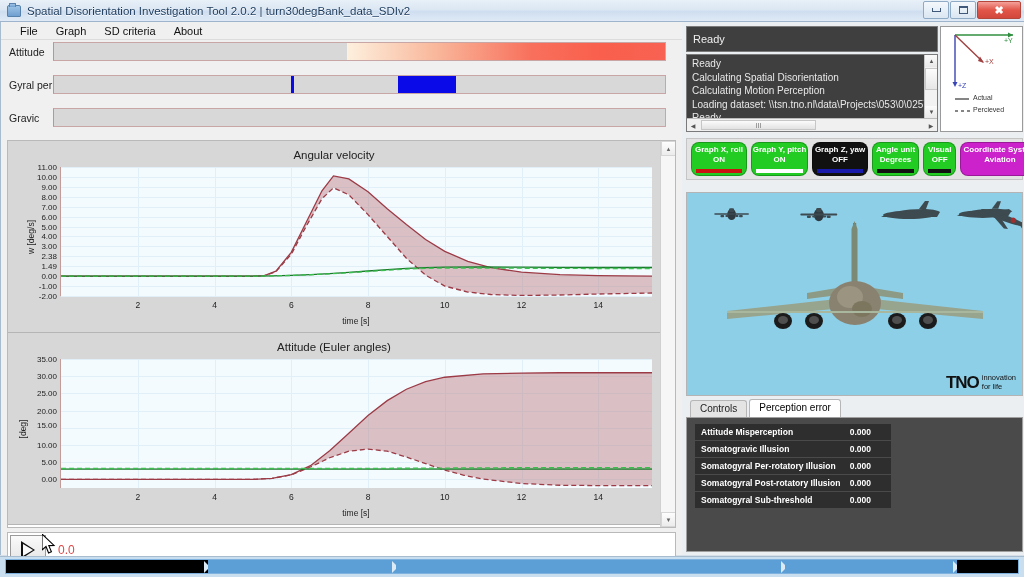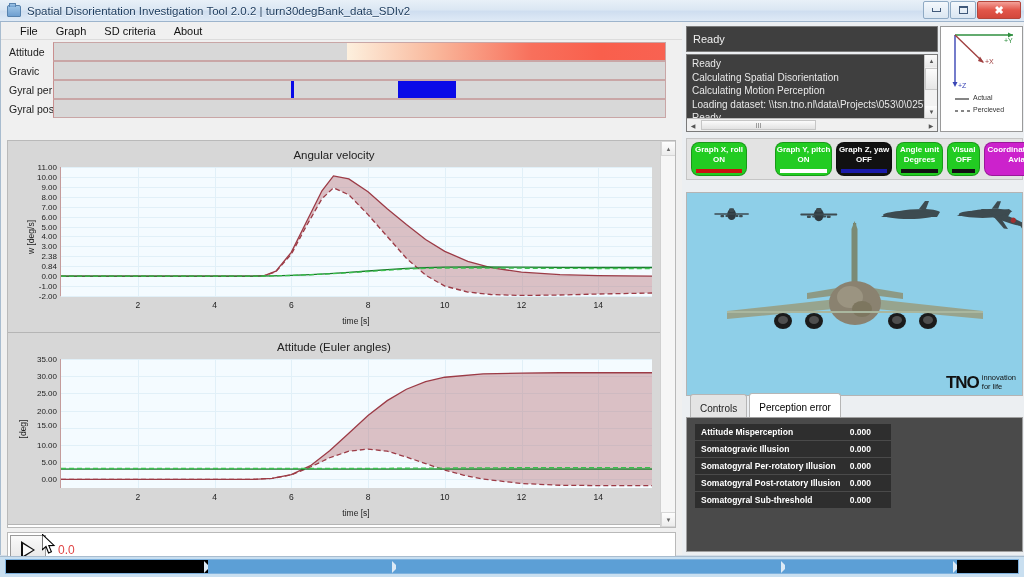--- a/index.html
+++ b/index.html
@@ -68,21 +68,21 @@
   
   .leftpane {
     position:absolute; left:0; top:18px; width:681px; height:515px; background:#f0f0f0;
   }
 
   
   .indicators {
     position:absolute; left:0; top:0; width:681px; height:100px;
     background:#f0f0f0; padding-top:2px;
   }
-  .ind-row { display:flex; align-items:center; height:19px; margin-bottom:0px; }
+  .ind-row { display:flex; align-items:center; height:19px; margin-bottom:14px; }
   .ind-label {
     width:52px; padding-left:8px; font-size:10.5px; color:#222; white-space:nowrap;
   }
   .ind-track {
     position:relative; height:19px; flex:1; margin-right:16px;
     background:#d8d8d8; border:1px solid #c9a6a6; border-left:1px solid #c98f8f;
     overflow:hidden;
   }
   .ind-bar { position:absolute; top:0; bottom:0; }
 
@@ -228,21 +228,21 @@
     position:absolute; right:6px; bottom:4px; display:flex; align-items:flex-end; gap:3px;
   }
   .tno-word { font-size:17px; font-weight:bold; color:#111; letter-spacing:-1px; line-height:16px;}
   .tno-sub { font-size:7.5px; color:#111; line-height:8.5px; }
 
   .tabs {
     position:absolute; left:2px; top:378px; width:337px; height:17px;
     display:flex; align-items:flex-end; gap:2px; padding-left:4px;
   }
   .tab {
-    font-size:10px; padding:8px 9px 3px; border:1px solid #b6b6b6;
+    font-size:10px; padding:2px 9px 3px; border:1px solid #b6b6b6;
     border-bottom:none; background:#e4e4e4; color:#222; border-radius:3px 3px 0 0;
     cursor:pointer;
   }
   .tab.active { background:#fff; color:#000; padding-bottom:4px; }
 
   .tabpanel {
     position:absolute; left:2px; top:395px; width:337px; height:110px;
     background:#4a4a4a; border:1px solid #9f9f9f; padding:6px 8px;
   }
   .perr-row {
@@ -318,29 +318,29 @@
     <div class="leftpane">
 
       <div class="indicators" id="indicators">
           <div class="ind-row">
             <div class="ind-label">Attitude</div>
             <div class="ind-track">
               <div class="ind-bar" style="left: 48%; width: 52%; background: linear-gradient(90deg, rgb(253, 240, 222) 0%, rgb(249, 183, 155) 28%, rgb(248, 112, 92) 58%, rgb(249, 95, 76) 80%, rgb(248, 98, 82) 100%);"></div>
             </div>
           </div>
           <div class="ind-row">
-            <div class="ind-label">Gravic</div>
-            <div class="ind-track"></div>
-          </div>
-          <div class="ind-row">
             <div class="ind-label">Gyral per</div>
             <div class="ind-track">
               <div class="ind-bar" style="left: 38.8%; width: 0.4%; background: rgb(10, 10, 232);"></div>
               <div class="ind-bar" style="left: 56.3%; width: 9.5%; background: rgb(10, 10, 232);"></div>
             </div>
+          </div>
+          <div class="ind-row">
+            <div class="ind-label">Gravic</div>
+            <div class="ind-track"></div>
           </div>
           <div class="ind-row">
             <div class="ind-label">Gyral post</div>
             <div class="ind-track"></div>
           </div>
         </div>
 
       <div class="chartarea">
         <div id="charts">
             <div class="chartbox">
@@ -362,21 +362,21 @@
                 <div class="ytick" style="top: 49.6154px;">6.00</div>
                 <div class="gridline-h" style="top: 59.5385px;"></div>
                 <div class="ytick" style="top: 59.5385px;">5.00</div>
                 <div class="gridline-h" style="top: 69.4615px;"></div>
                 <div class="ytick" style="top: 69.4615px;">4.00</div>
                 <div class="gridline-h" style="top: 79.3846px;"></div>
                 <div class="ytick" style="top: 79.3846px;">3.00</div>
                 <div class="gridline-h" style="top: 89.3077px;"></div>
                 <div class="ytick" style="top: 89.3077px;">2.38</div>
                 <div class="gridline-h" style="top: 99.2308px;"></div>
-                <div class="ytick" style="top: 99.2308px;">0.84</div>
+                <div class="ytick" style="top: 99.2308px;">1.49</div>
                 <div class="gridline-h" style="top: 109.154px;"></div>
                 <div class="ytick" style="top: 109.154px;">0.00</div>
                 <div class="gridline-h" style="top: 119.077px;"></div>
                 <div class="ytick" style="top: 119.077px;">-1.00</div>
                 <div class="gridline-h" style="top: 129px;"></div>
                 <div class="ytick" style="top: 129px;">-2.00</div>
                 <div class="gridline-v" style="left: 76.7532px;"></div>
                 <div class="xtick" style="left: 76.7532px;">2</div>
                 <div class="gridline-v" style="left: 153.506px;"></div>
                 <div class="xtick" style="left: 153.506px;">4</div>
@@ -508,21 +508,21 @@
         <div class="legend-line" style="left:32px; top:67px;">Actual</div>
         <div class="legend-line" style="left:32px; top:79px;">Percieved</div>
       </div>
 
       <div class="buttonrow" id="buttonrow">
           <div class="tbtn" style="background: rgb(34, 204, 34); color: rgb(255, 255, 255); width: 56px;">
             <div class="l1">Graph X, roll</div>
             <div class="l2">ON</div>
             <div class="strip" style="background: rgb(204, 17, 17);"></div>
           </div>
-          <div class="tbtn" style="background: rgb(34, 204, 34); color: rgb(255, 255, 255); width: 57px; margin-left: 24px;">
+          <div class="tbtn" style="background: rgb(34, 204, 34); color: rgb(255, 255, 255); width: 57px;">
             <div class="l1">Graph Y, pitch</div>
             <div class="l2">ON</div>
             <div class="strip" style="background: rgb(255, 255, 255);"></div>
           </div>
           <div class="tbtn" style="background: rgb(17, 17, 17); color: rgb(255, 255, 255); width: 56px;">
             <div class="l1">Graph Z, yaw</div>
             <div class="l2">OFF</div>
             <div class="strip" style="background: rgb(26, 26, 170);"></div>
           </div>
           <div class="tbtn" style="background: rgb(34, 204, 34); color: rgb(255, 255, 255); width: 47px;">

